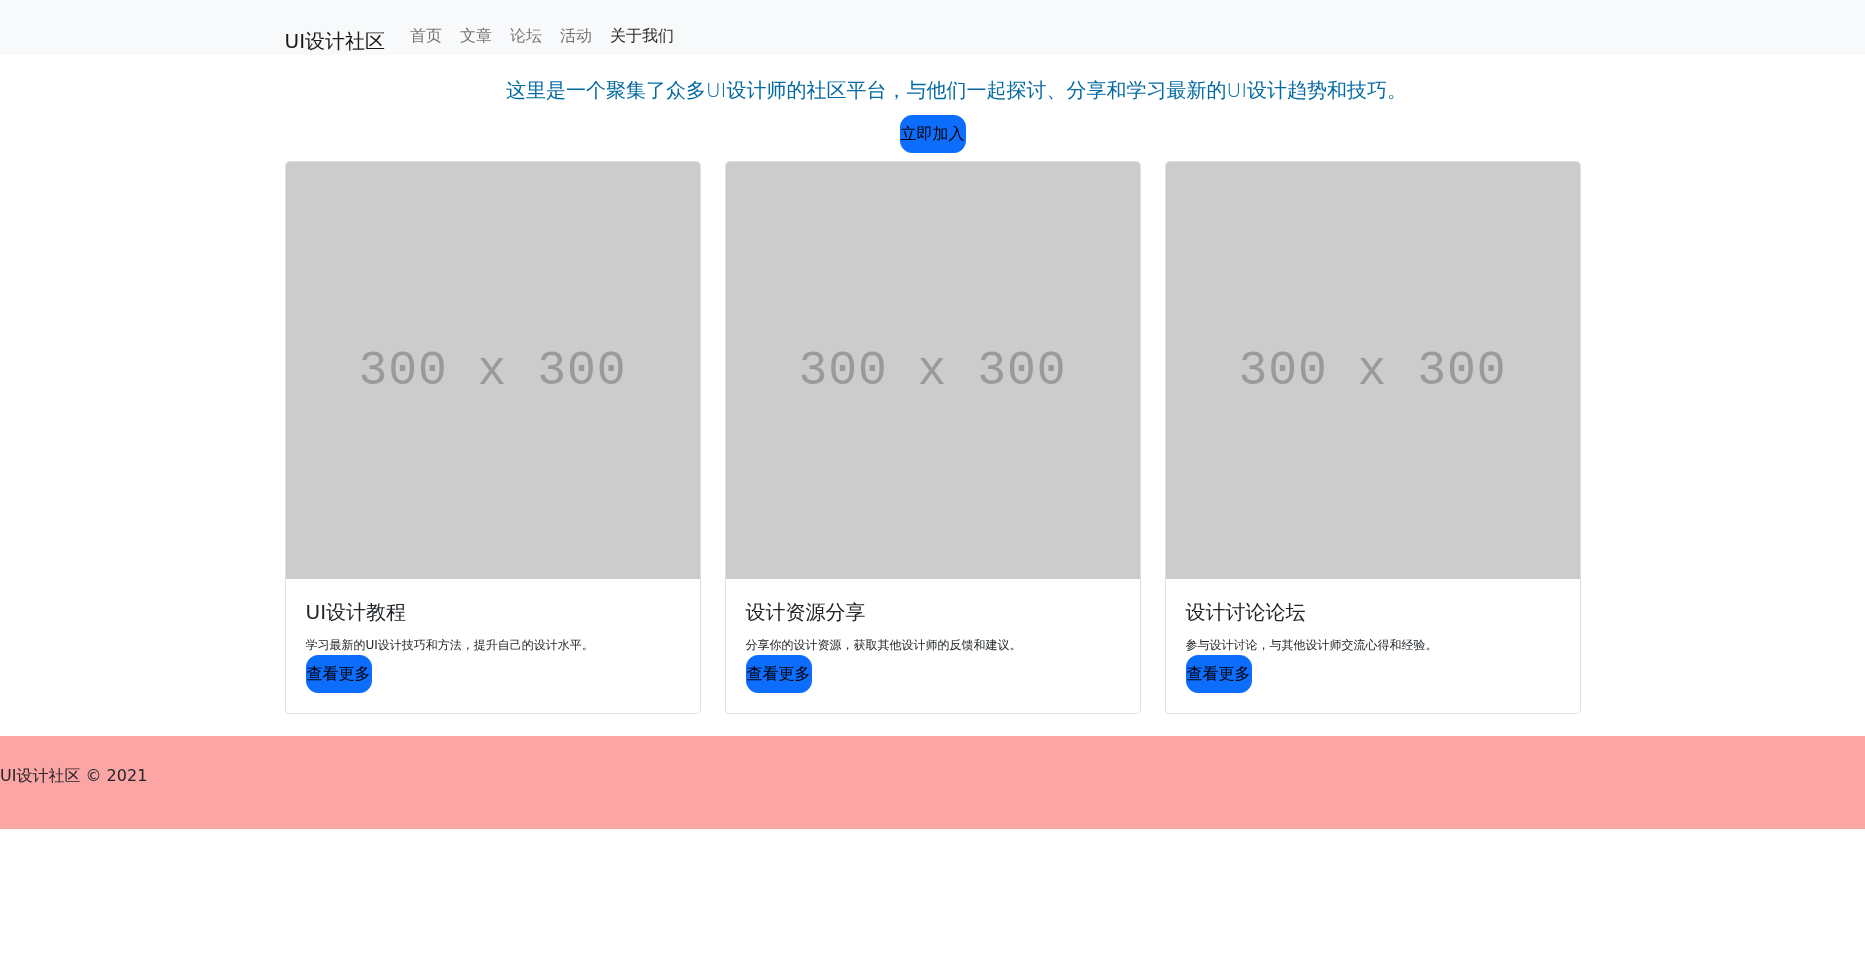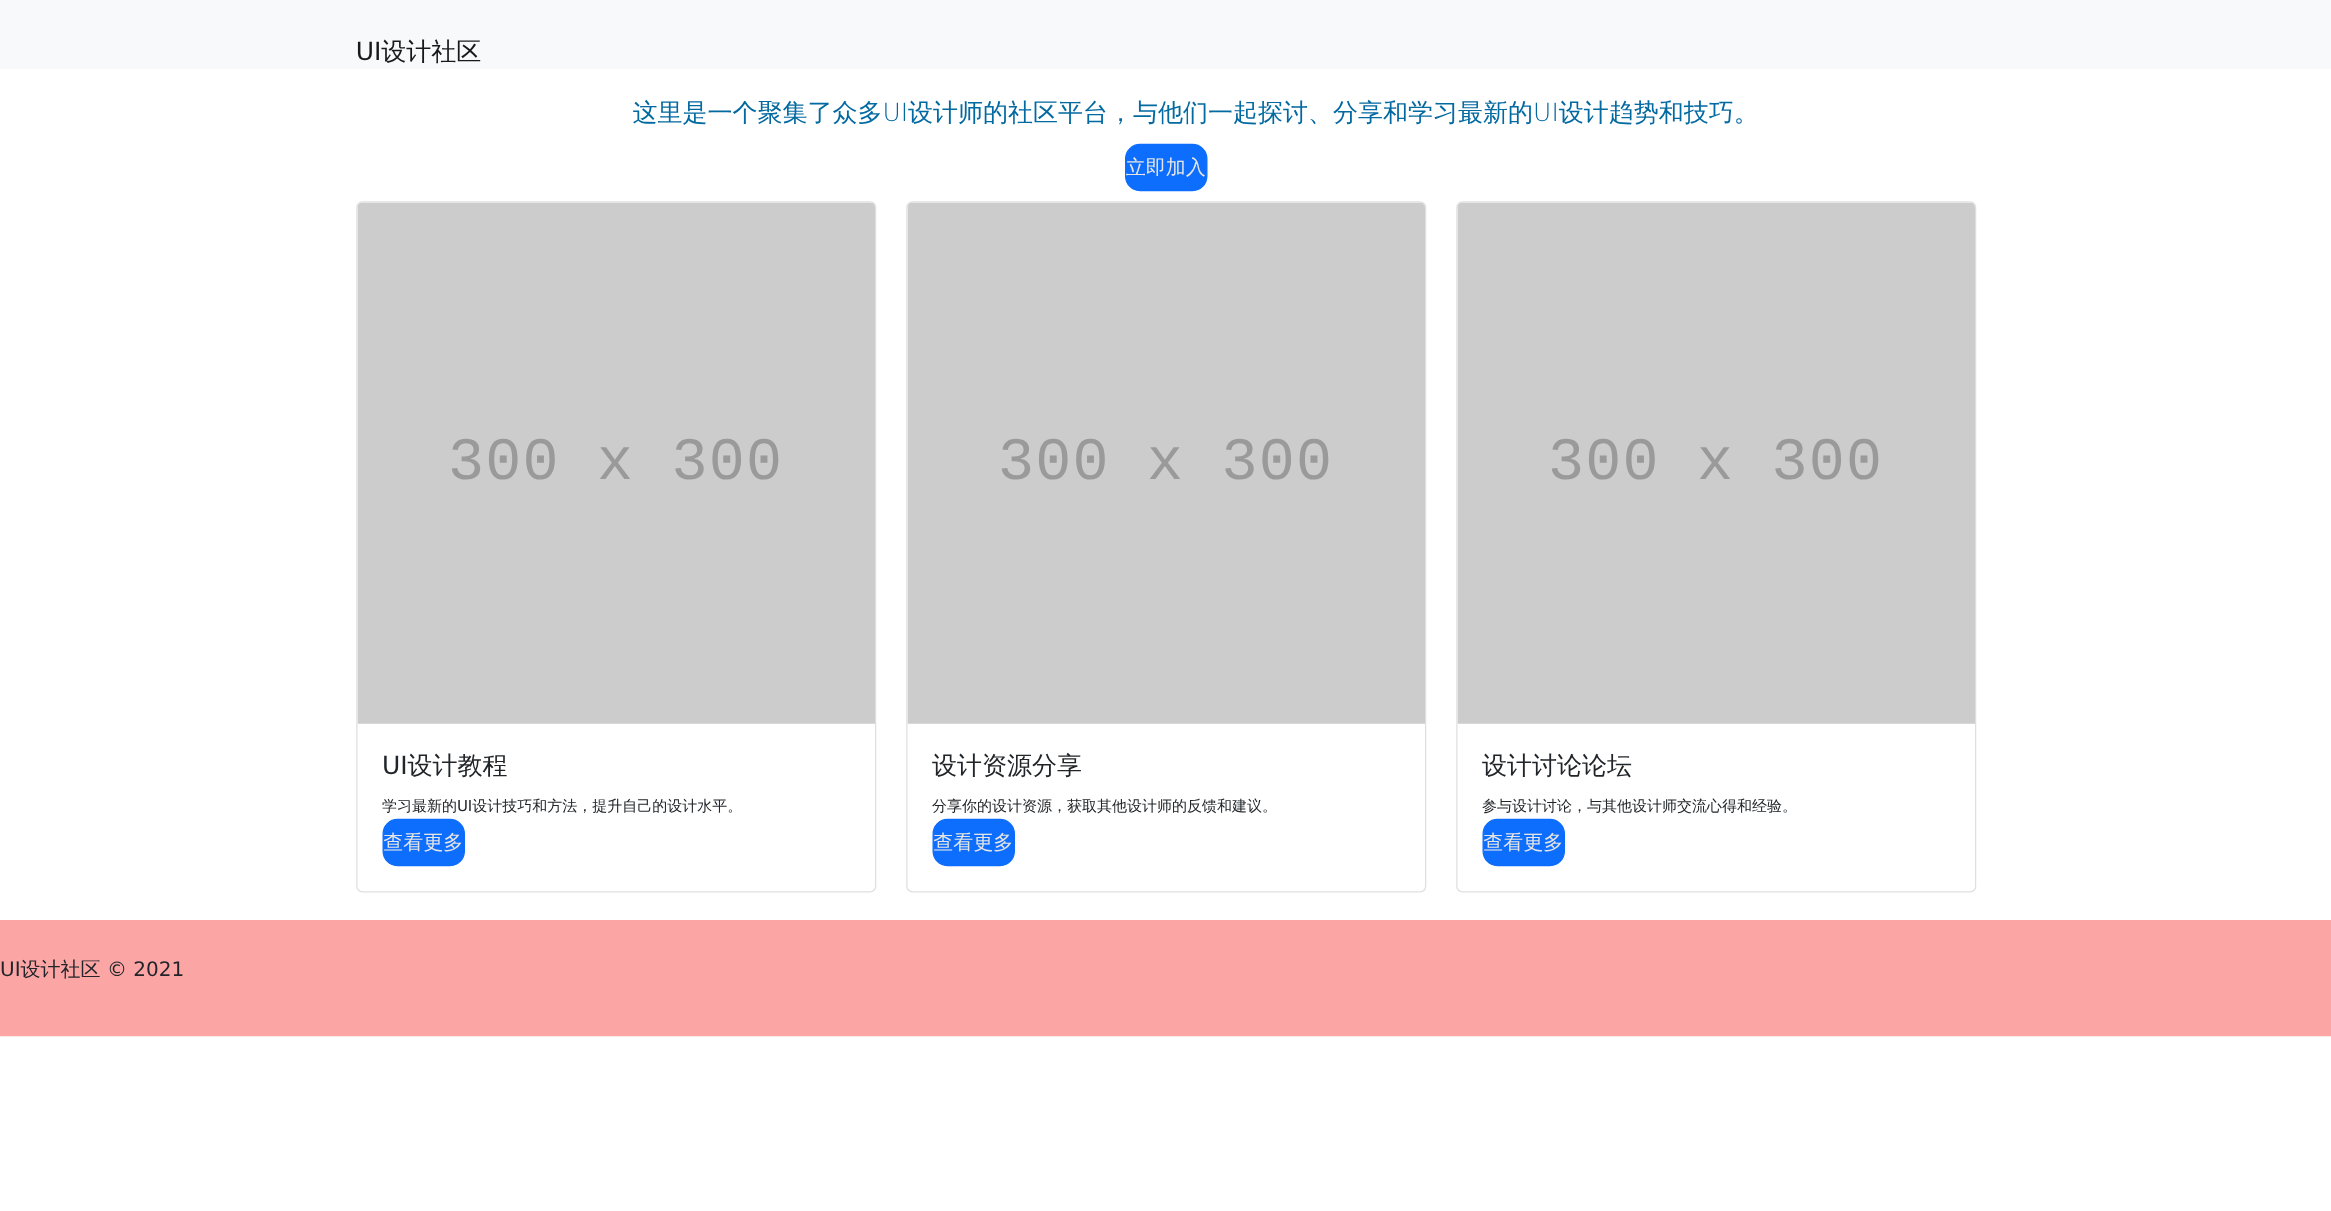--- a/index.html
+++ b/index.html
@@ -62,21 +62,21 @@
     font-weight: 300;
     line-height: 1.5;
     margin-top: 8px;
     margin-bottom: 10px;
     color: #0369a1;
     padding-left: 48px;
   }
   .btn-primary {
     display: inline-block;
     background: #0d6efd;
-    color: #e5e5e5;
+    color: #000000;
     font-size: 16px;
     line-height: 1.5;
     padding: 6px 0;
     border: 1px solid #0d6efd;
     border-radius: 12px;
     text-decoration: none;
     cursor: pointer;
     font-family: inherit;
   }
 
@@ -130,20 +130,27 @@
     text-align: left;
   }
   .footer-text { font-size: 16px; color: #212529; }
 </style>
 </head>
 <body>
 
 <nav class="navbar">
   <div class="container">
     <a class="brand">UI设计社区</a>
+    <div class="nav-links">
+      <a class="nav-link">首页</a>
+      <a class="nav-link">文章</a>
+      <a class="nav-link">论坛</a>
+      <a class="nav-link">活动</a>
+      <a class="nav-link emphet">关于我们</a>
+    </div>
   </div>
 </nav>
 
 <section class="hero">
   <p class="hero-subtitle">这里是一个聚集了众多UI设计师的社区平台，与他们一起探讨、分享和学习最新的UI设计趋势和技巧。</p>
   <button class="btn-primary">立即加入</button>
 </section>
 
 <div class="container">
   <div class="cards-row">

